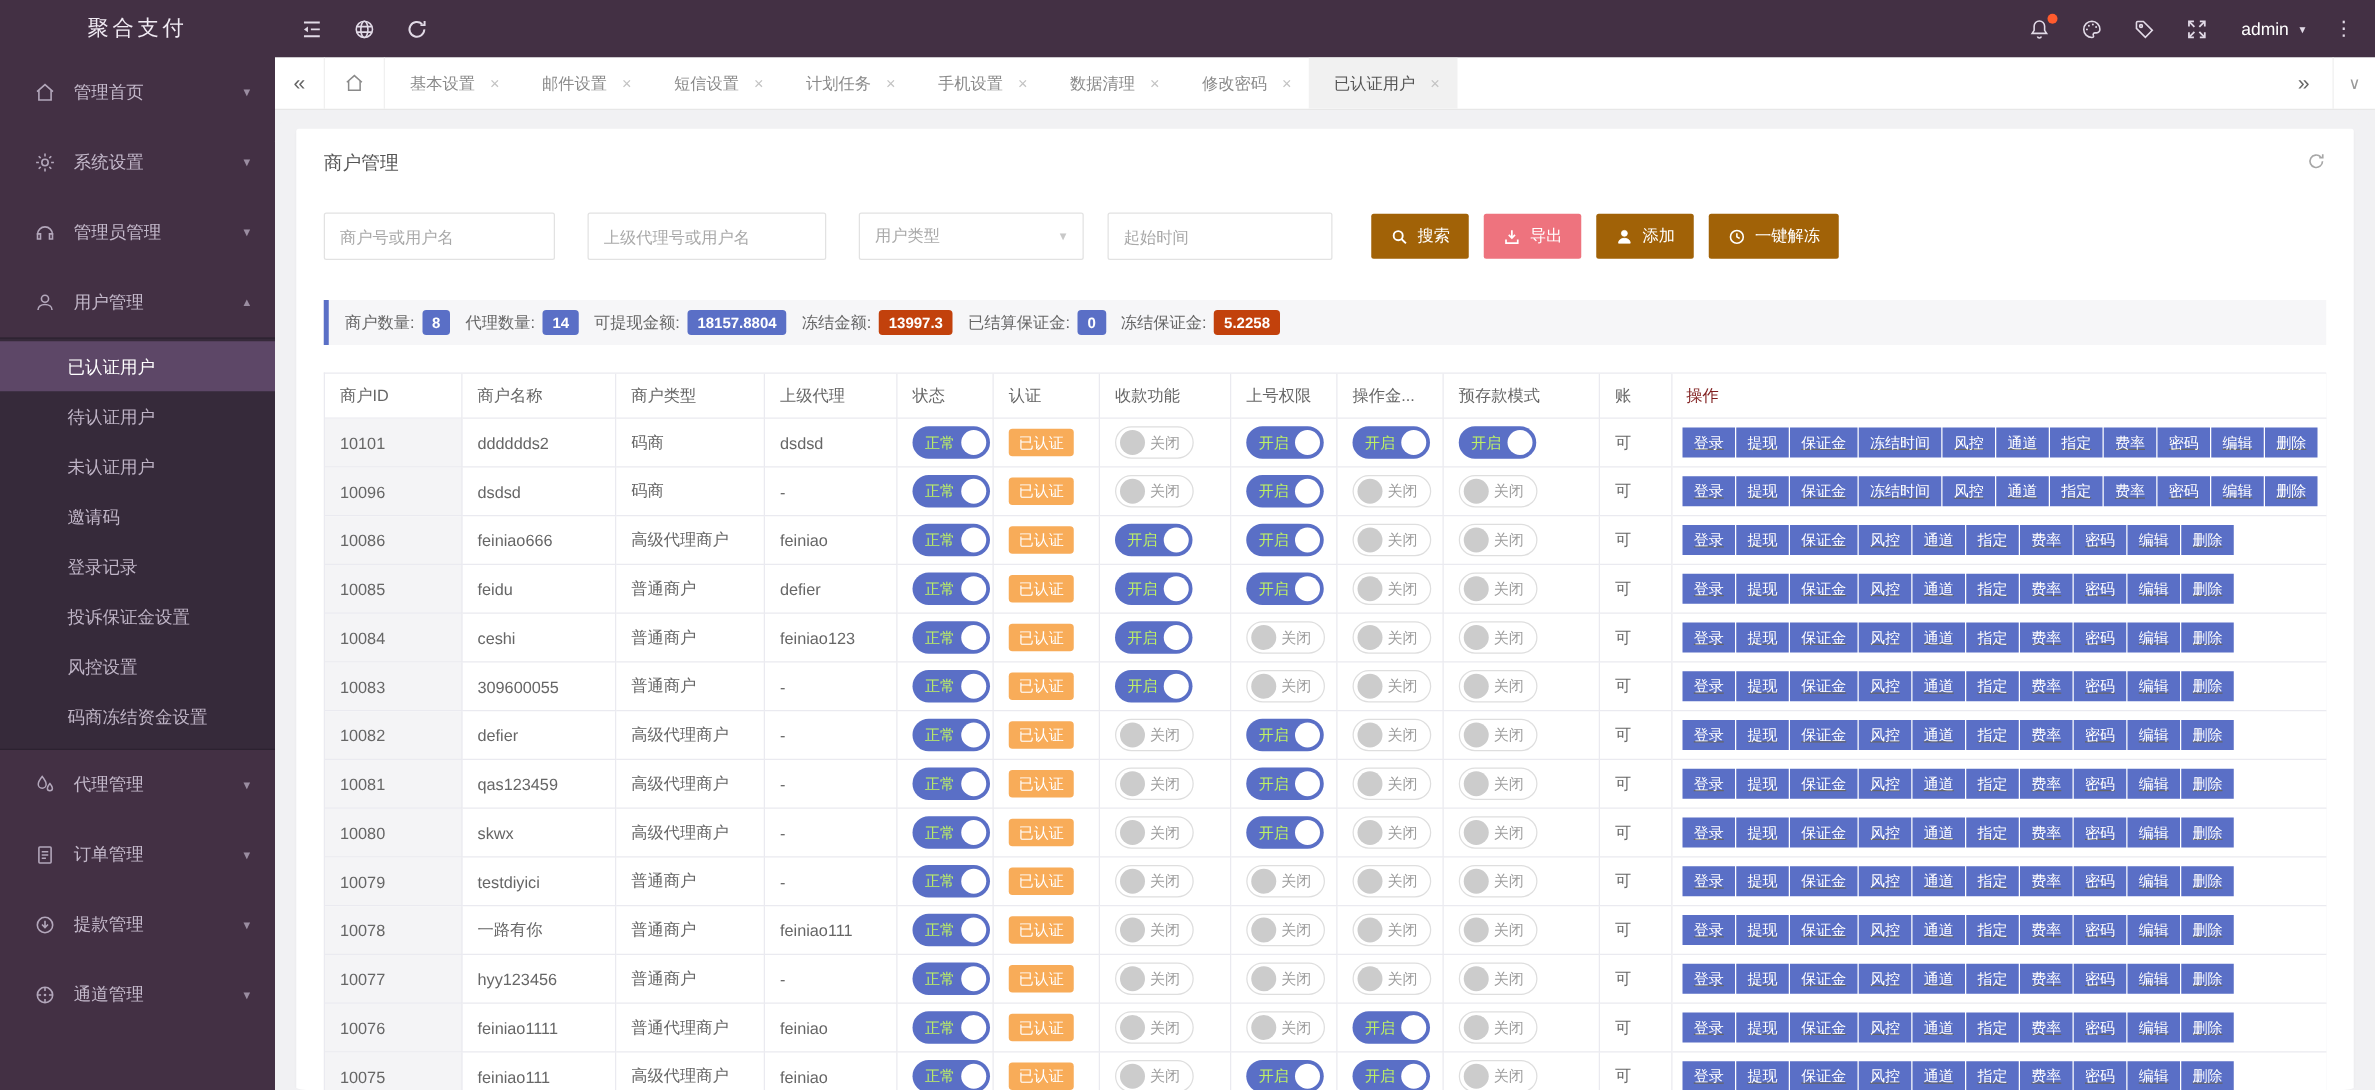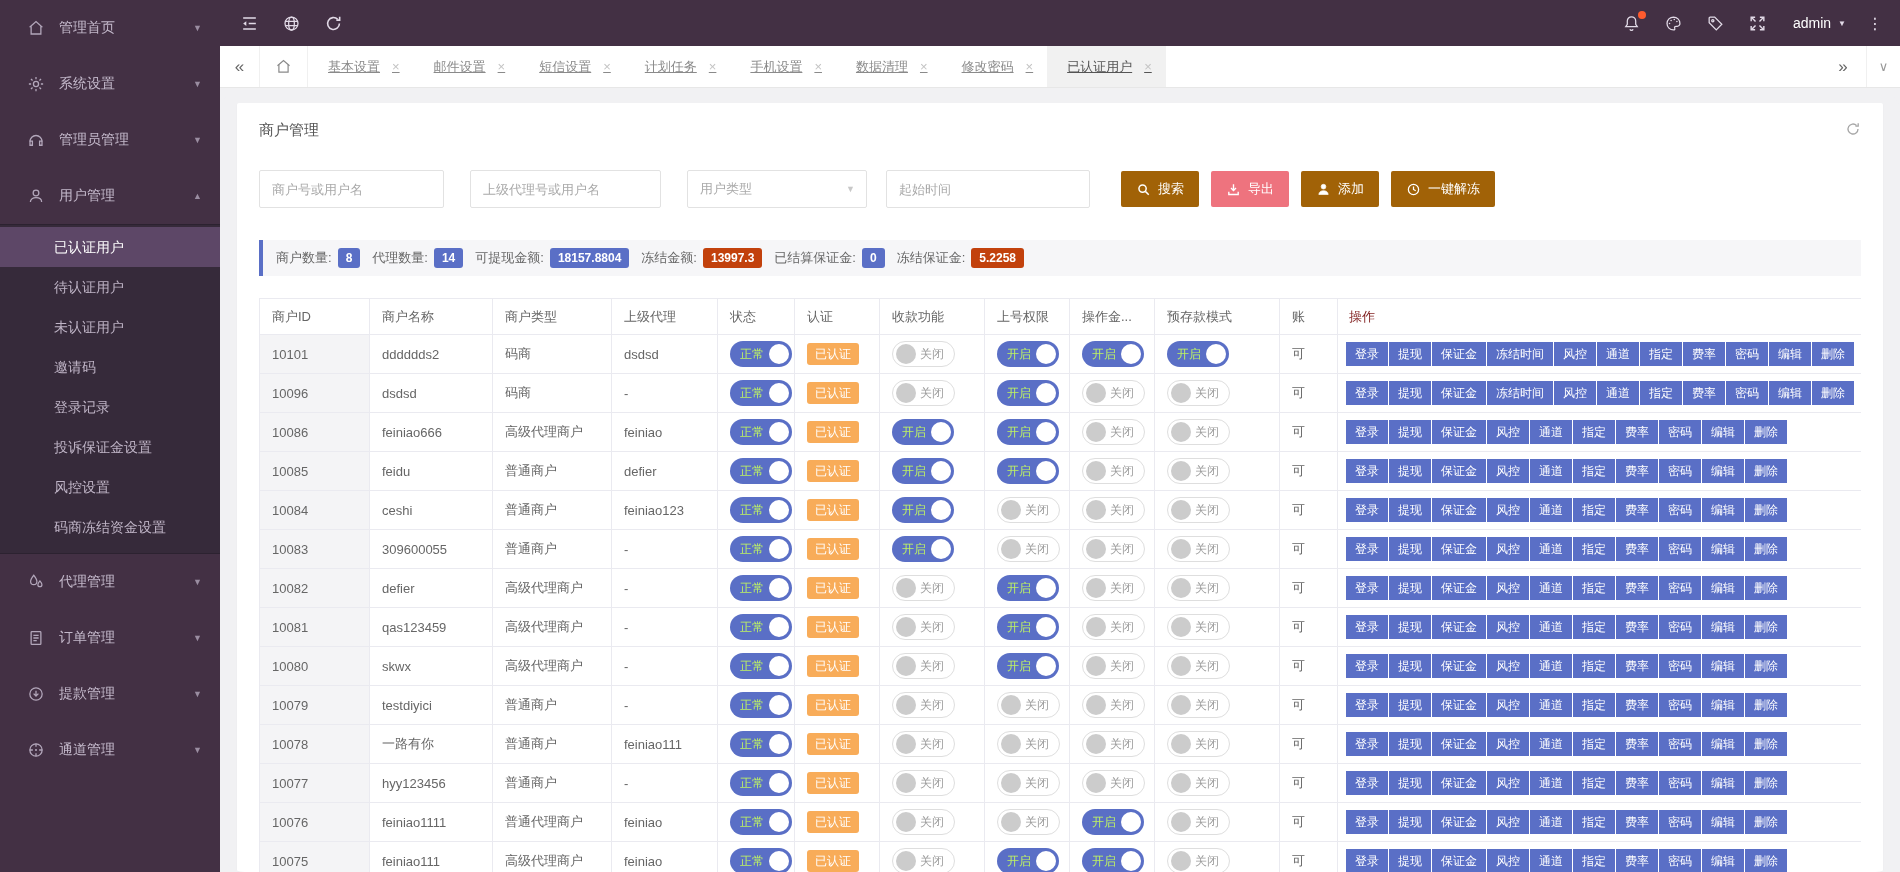--- a/index.html
+++ b/index.html
@@ -28,21 +28,21 @@
   .admin-dd { display:flex; align-items:center; gap:7px; color:#fff; font-size:14px; padding:0 14px; height:46px; cursor:pointer; }
   .admin-caret { font-size:8px; color:#e2dae7; }
   .kebab { font-size:16px; color:#e2dae7; letter-spacing:0; width:30px; text-align:center; cursor:pointer; }
 
   
   .tabbar { height:42px; background:#fff; display:flex; align-items:stretch; border-bottom:1px solid #e7e7e7; flex-shrink:0; }
   .tab-nav { width:40px; display:flex; align-items:center; justify-content:center; color:#666; font-size:17px; border-right:1px solid #f0f0f0; cursor:pointer; }
   .tab-home { width:48px; display:flex; align-items:center; justify-content:center; border-right:1px solid #f0f0f0; cursor:pointer; }
   .tab-home svg { stroke:#8a8a8a; }
   .tabs { display:flex; flex:1; overflow:hidden; }
-  .tab { display:flex; align-items:center; padding:0 14px 0 20px; color:#8a8a8a; cursor:pointer; white-space:nowrap;text-decoration:underline; }
+  .tab { display:flex; align-items:center; padding:0 14px 0 20px; color:#8a8a8a; cursor:pointer; white-space:nowrap; }
   .tab .x { margin-left:12px; color:#c3c3c3; font-size:13px; }
   .tab.active { background:#f1f1f1; color:#555; }
   .tab-more { width:46px; display:flex; align-items:center; justify-content:center; font-size:17px; color:#666; cursor:pointer; }
   .tab-dd { width:34px; display:flex; align-items:center; justify-content:center; color:#999; border-left:1px solid #f0f0f0; cursor:pointer; }
 
   
   .content { flex:1; padding:15px 17px; background:#f1f1f3; overflow:hidden;border-radius:25px; }
   .card { background:#fff; border-radius:2px; padding:18px 22px; height:1000px; box-shadow:0 1px 2px rgba(0,0,0,.04); }
   .card-head { display:flex; justify-content:space-between; align-items:center; }
   .card-title { font-size:15px; color:#555; }
@@ -80,30 +80,31 @@
 
   .tg { display:inline-flex; align-items:center; height:26px; border-radius:13px; min-width:62px; position:relative; cursor:pointer; font-size:12px; vertical-align:middle; }
   .tg.on { background:#5a6fc6; padding:0 27px 0 10px; color:#bef264; }
   .tg.on .tg-k { position:absolute; right:3px; top:3px; width:20px; height:20px; background:#fff; border-radius:50%; }
   .tg.off { background:#fff; border:1px solid #dedede; padding:0 10px 0 27px; color:#9c9c9c; }
   .tg.off .tg-k { position:absolute; left:3px; top:2px; width:20px; height:20px; background:#ccc; border-radius:50%; }
   .tg-t { font-style:normal; }
 
   .action-col { position:absolute; top:0; right:0; bottom:0; width:524px; background:#fff; border-left:1px solid #eaeaf0; }
   .action-head { height:36px; border-bottom:1px solid #eaeaf0; display:flex; align-items:center; padding-left:11px; color:#7f1d1d; }
-  .act-row { height:39px; border-bottom:1px solid #eaeaf0; display:flex; align-items:center; padding-left:8px; }
+  .act-row { height:39px; border-bottom:1px solid #eaeaf0; display:flex; align-items:center; padding-left:8px;text-decoration:underline; }
   .abtn-group { display:flex; gap:1px; }
   .abtn { background:#5a6fc6; color:#fff; font-size:12px; height:24px; padding:0 9px; display:flex; align-items:center; cursor:pointer; white-space:nowrap; }
 </style>
 </head>
 <body>
 
 <div class="app">
 
   <aside class="sidebar">
+    <div class="logo">聚合支付</div>
     <nav id="menu">
         <div class="menu-item">
           <span class="mi-icon">
             <svg width="18" height="18" viewBox="0 0 24 24" fill="none" stroke-width="1.7">
               <path d="M3.5 11L12 3.5 20.5 11"></path>
               <path d="M5.5 9.5V20h13V9.5"></path>
             </svg>
           </span>
           <span class="mi-label">管理首页</span>
           <span class="mi-caret">▼</span>
@@ -314,21 +315,21 @@
         <div class="filters">
           <input class="f-input" style="width: 185px;" placeholder="商户号或用户名">
           <span class="f-gap"></span>
           <input class="f-input" style="width: 191px;" placeholder="上级代理号或用户名">
           <span class="f-gap"></span>
           <div class="f-select">
             <span>用户类型</span>
             <span class="sel-caret">▼</span>
           </div>
           <span class="f-gap" style="width:19px"></span>
-          <input class="f-input" style="width: 204px;" placeholder="起始时间">
+          <input class="f-input" style="width: 180px;" placeholder="起始时间">
           <div class="btns">
             <button class="btn blue">
               <svg width="15" height="15" viewBox="0 0 24 24" fill="none" stroke-width="2.4">
                   <circle cx="10.5" cy="10.5" r="5.8"></circle>
                   <path d="M15 15l5.4 5.4"></path>
                 </svg>
               <span>搜索</span>
             </button>
             <button class="btn pink">
               <svg width="15" height="15" viewBox="0 0 24 24" fill="none" stroke-width="2.2">

